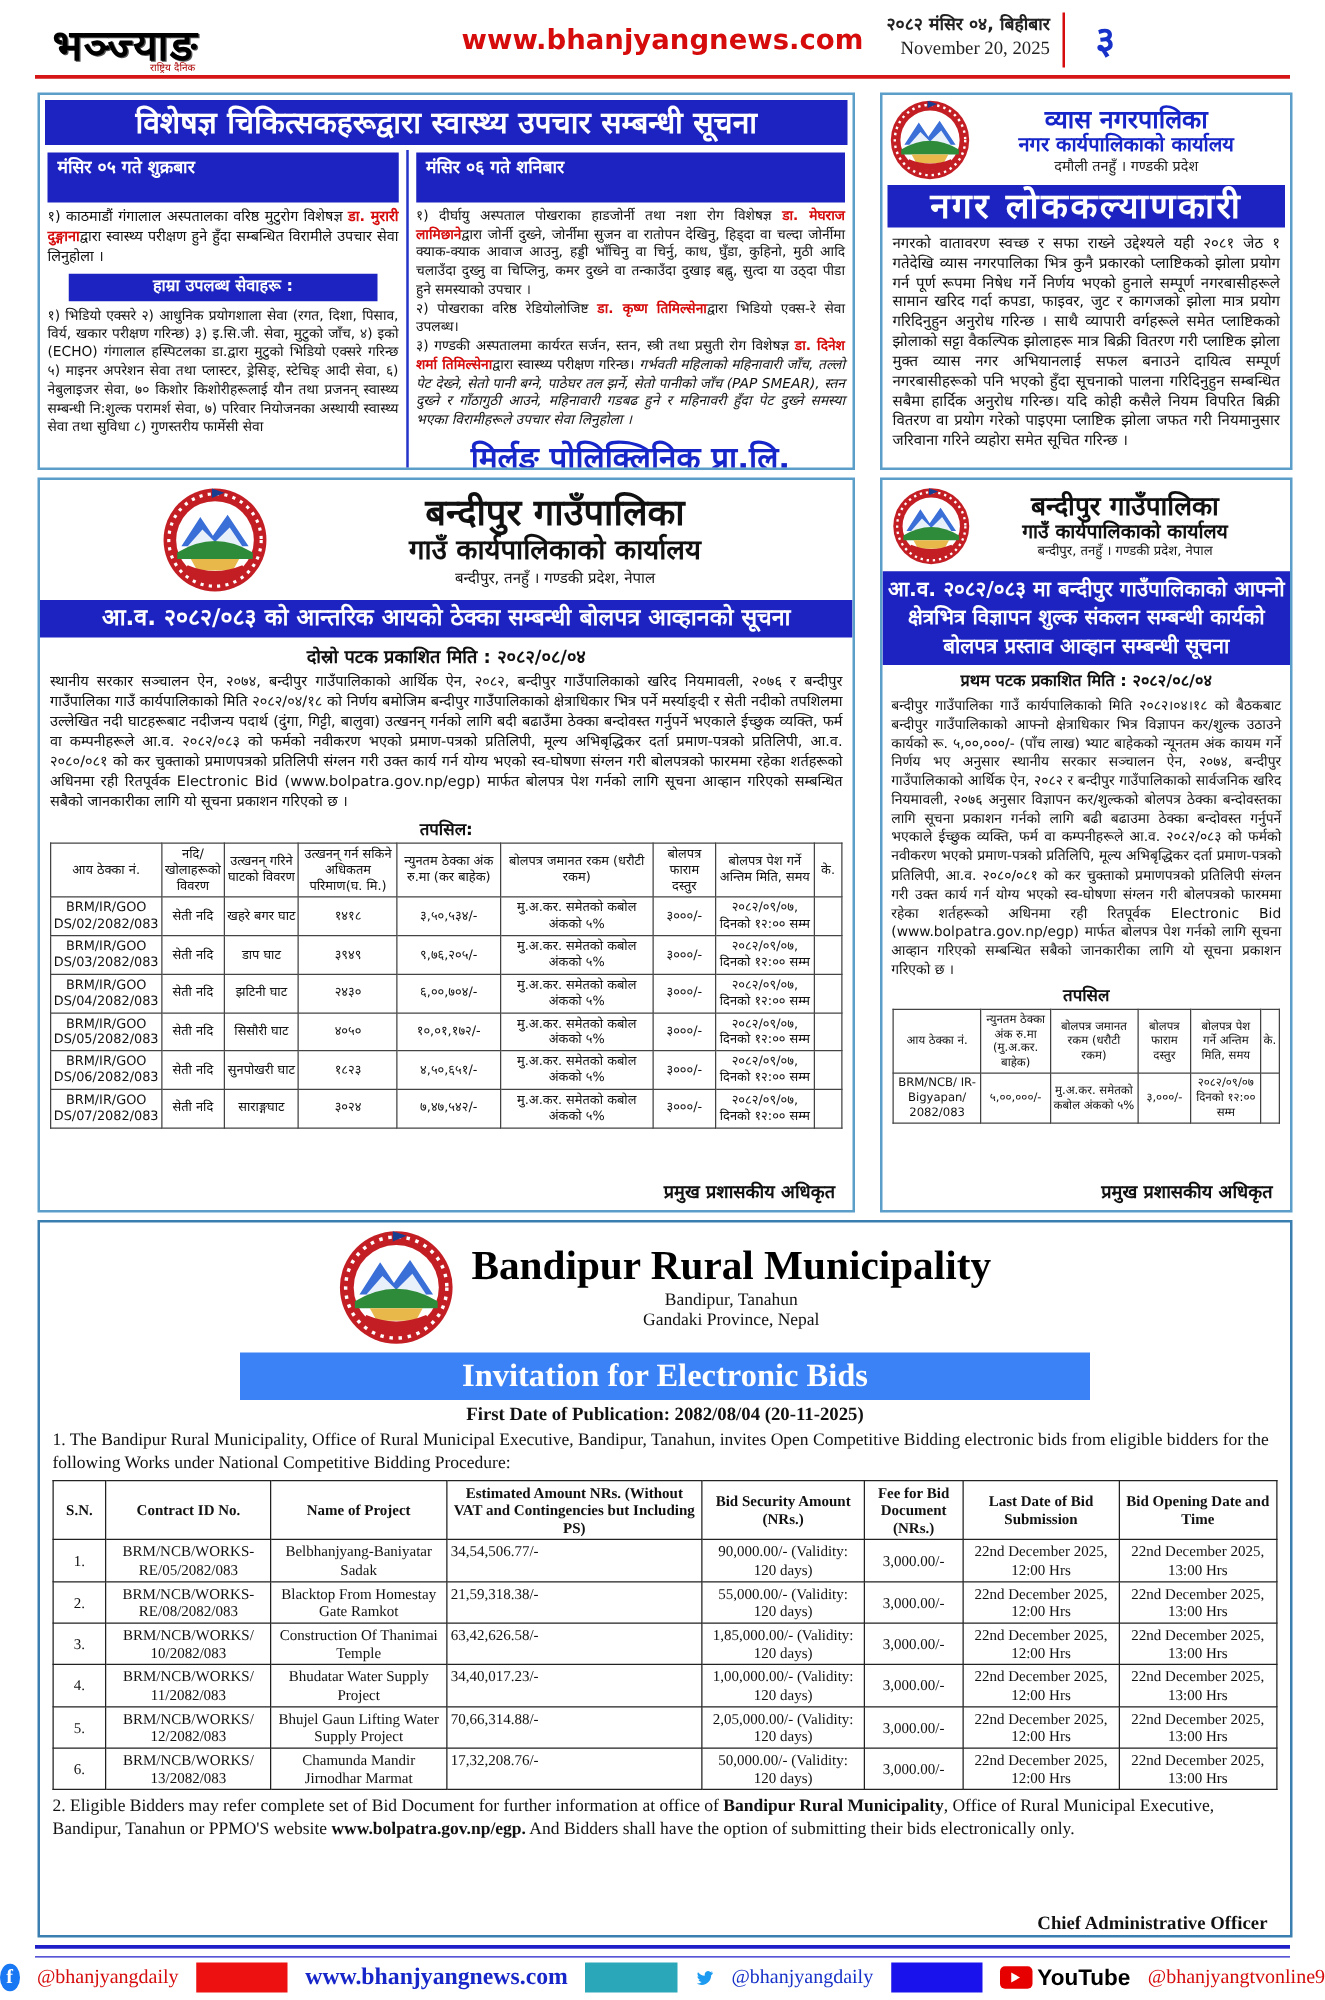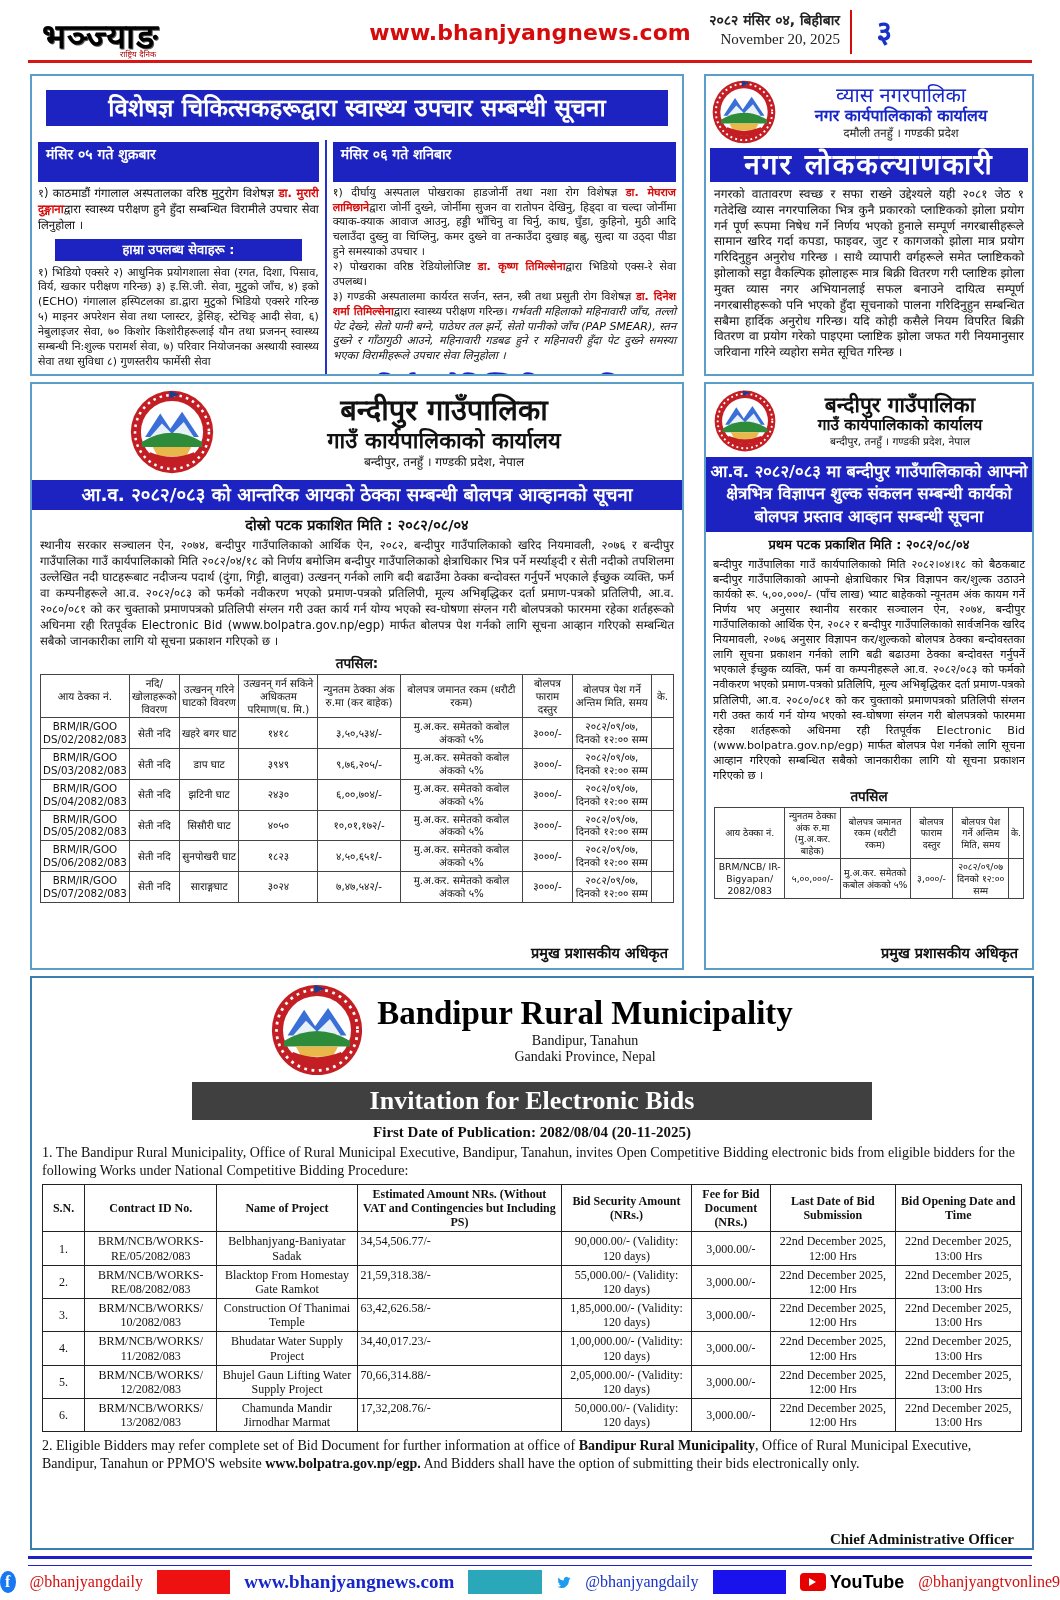--- a/index.html
+++ b/index.html
@@ -21,36 +21,36 @@
   
   .nbox{border:2px solid #5b9ec9;background:#fff;overflow:hidden;}
   .banner{background:#1d23c0;color:#fff;font-weight:bold;text-align:center;}
   .seg-red{color:#d60b0b;font-weight:bold;}
   .seg-bold{font-weight:bold;}
   .seg-italic{font-style:italic;}
   .seg-link{font-weight:bold;}
   .just{text-align:justify;}
   
   .health{left:30px;top:74px;width:650px;height:298px;}
-  .health-title{margin:14px;height:36px;line-height:36px;font-size:24px;}
+  .health-title{margin:4px;height:36px;line-height:36px;font-size:24px;}
   .hcols{display:flex;padding:0 6px;}
   .hcol-l{width:45%;border-right:2px solid #2433c9;padding-right:6px;}
   .hcol-r{width:55%;padding-left:6px;}
   .day-banner{height:40px;line-height:24px;font-size:14px;margin:2px 0 4px 0;text-align:left;padding-left:8px;}
   .h-par{font-size:11.5px;line-height:1.38;}
   .svc-banner{height:22px;line-height:22px;font-size:13px;width:88%;margin:5px auto;text-align:center;}
   .svc-text{font-size:11px;line-height:1.35;}
   .h-item{font-size:11px;line-height:1.33;margin-bottom:1px;}
   .clinic-name{text-align:center;font-size:25px;font-weight:800;color:#1726c9;margin-top:4px;}
   .clinic-addr{text-align:center;font-size:12.5px;color:#16259c;font-weight:bold;margin-top:2px;}
   
   .vyas{left:704px;top:74px;width:326px;height:298px;}
   .vhead{display:flex;align-items:center;padding:4px 6px 2px 6px;}
   .vhead-text{flex:1;text-align:center;line-height:1.15;}
-  .v-org{font-size:20px;font-weight:400;color:#1726c9;}
+  .v-org{font-size:20px;font-weight:700;color:#1726c9;}
   .v-office{font-size:16px;font-weight:800;color:#1726c9;}
   .v-addr{font-size:11.5px;color:#222;margin-top:2px;}
   .v-banner{height:34px;line-height:34px;font-size:28px;letter-spacing:2px;margin:2px 4px;}
   .v-body{padding:3px 8px;font-size:12px;line-height:1.32;}
   
   .bnd-head{display:flex;align-items:center;padding:6px 8px 2px 8px;}
   .bnd-head-text{flex:1;text-align:center;line-height:1.1;}
   .emblem{flex:none;}
   
   .bnd-l{left:30px;top:382px;width:650px;height:584px;}
@@ -77,21 +77,21 @@
   table.ntab-sm th,table.ntab-sm td{font-size:9.3px;}
   
   .eng{left:30px;top:976px;width:1000px;height:570px;border-color:#3a7fb0;
        font-family:"Liberation Serif",serif;}
   .eng-head{display:flex;align-items:center;justify-content:center;gap:14px;padding-top:6px;}
   .eng-head-text{text-align:center;line-height:1.12;}
   .e-org{font-size:33px;font-weight:bold;color:#000;}
   .e-office{font-size:18px;font-weight:bold;margin-top:2px;}
   .e-addr{font-size:14px;margin-top:1px;}
   .e-banner{width:680px;margin:6px auto 4px auto;height:38px;line-height:38px;font-size:26px;
-            background:#404040;font-family:"Liberation Serif",serif;}
+            background:#3b82f6;font-family:"Liberation Serif",serif;}
   .e-pub{text-align:center;font-weight:bold;font-size:15px;margin:2px 0;}
   .e-par{padding:1px 10px;font-size:14px;line-height:1.25;}
   table.etab{border-collapse:collapse;width:calc(100% - 20px);margin:4px 10px;}
   table.etab th,table.etab td{border:1.5px solid #222;font-size:12px;line-height:1.18;
        text-align:center;vertical-align:middle;padding:2px 3px;}
   table.etab th{font-weight:bold;}
   table.etab td:nth-child(4){text-align:left;vertical-align:top;padding-right:6px;border-radius:10px;}
   .e-sig{position:absolute;right:18px;bottom:0;font-weight:bold;font-size:15px;}
   
   .foot-rule{left:28px;top:1556px;width:1004px;height:6px;border-top:3px solid #2020c8;border-bottom:1px solid #2020c8;}

